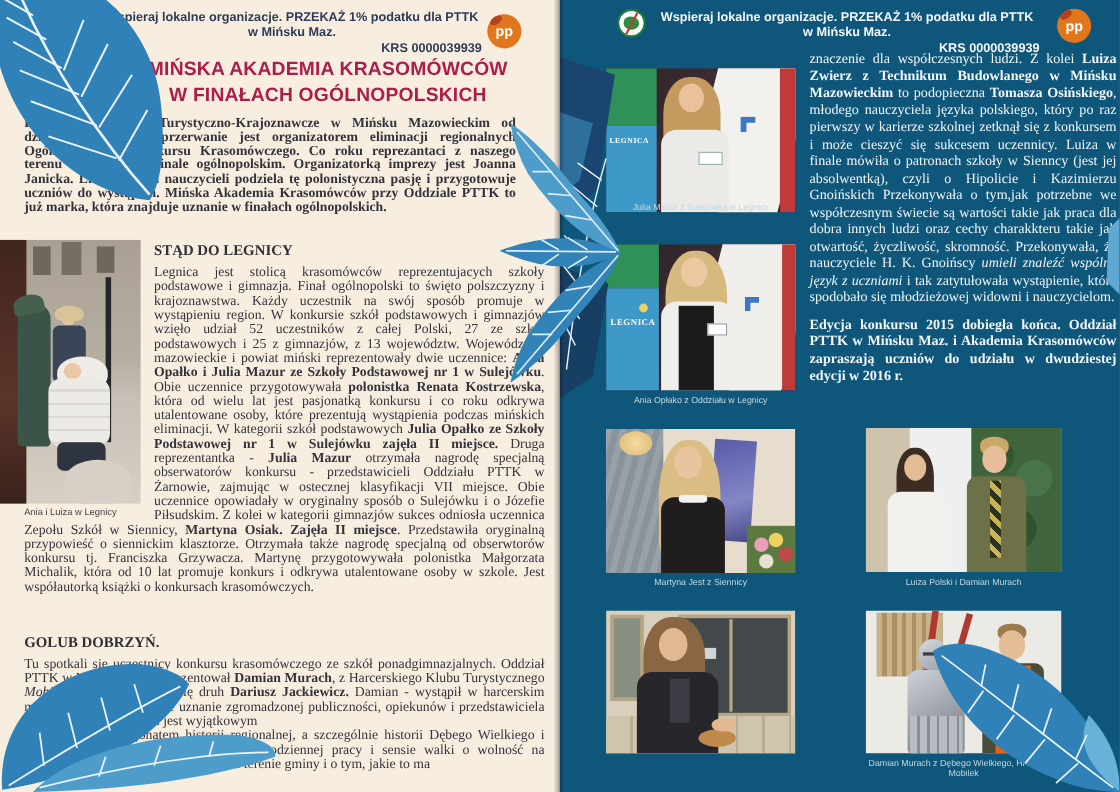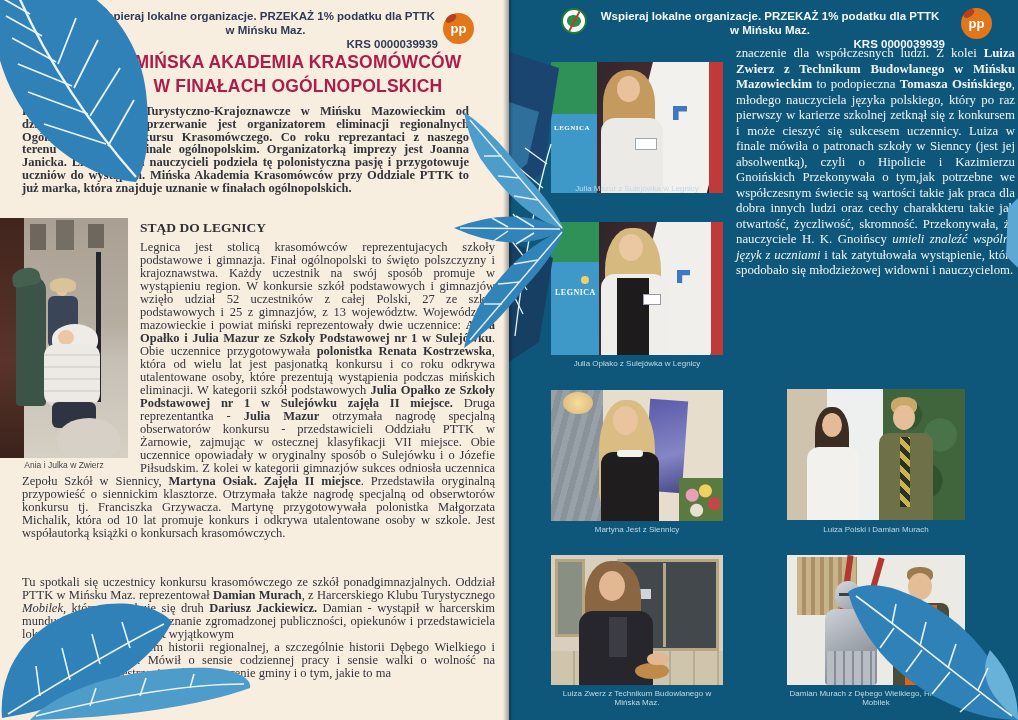--- a/index.html
+++ b/index.html
@@ -121,29 +121,30 @@
       <div style="left:12px;top:50px;width:28px;height:18px;background:#46604f;border-radius:50% 50% 20% 20%;transform:rotate(-12deg);"></div>
       <div style="left:56px;top:66px;width:12px;height:12px;border-radius:50%;background:#e7c6a2;"></div>
       <div style="left:50px;top:60px;width:26px;height:14px;border-radius:50% 50% 30% 30%;background:#d9c49a;"></div>
       <div style="left:48px;top:78px;width:30px;height:52px;background:#3a4558;border-radius:6px;"></div>
       <div style="left:52px;top:106px;width:46px;height:30px;border-radius:50% 50% 40% 40%;background:#efece7;"></div>
       <div style="left:58px;top:112px;width:16px;height:15px;border-radius:50%;background:#ecc7a4;"></div>
       <div style="left:44px;top:126px;width:56px;height:62px;background:repeating-linear-gradient(180deg,#eceae5 0 10px,#ddd9d2 10px 12px);border-radius:12px;"></div>
       <div style="left:52px;top:184px;width:44px;height:26px;background:#2e3442;border-radius:6px;"></div>
       <div style="left:58px;top:200px;width:62px;height:40px;background:#d6d0c6;border-radius:50% 50% 30% 30%;"></div>
     </div>
-    <div id="cap-left">Ania i Julka w Zwierz</div>
+    <div id="cap-left">Ania i Luiza w Legnicy</div>
 
     <div id="section1">
       <div class="spacer"></div>
       <div class="sec-head">STĄD DO LEGNICY</div>
       <p><span>Legnica jest stolicą krasomówców reprezentujacych szkoły podstawowe i gimnazja. Finał ogólnopolski to święto polszczyzny i krajoznawstwa. Każdy uczestnik na swój sposób promuje w wystąpieniu region. W konkursie szkół podstawowych i gimnazjów wzięło udział 52 uczestników z całej Polski, 27 ze szkół podstawowych i 25 z gimnazjów, z 13 województw. Województwo mazowieckie i powiat miński reprezentowały dwie uczennice: </span><span class="b">Anna Opałko i Julia Mazur ze Szkoły Podstawowej nr 1 w Sulejówku</span><span>. Obie uczennice przygotowywała </span><span class="b">polonistka Renata Kostrzewska</span><span>, która od wielu lat jest pasjonatką konkursu i co roku odkrywa utalentowane osoby, które prezentują wystąpienia podczas mińskich eliminacji. W kategorii szkół podstawowych </span><span class="b">Julia Opałko ze Szkoły Podstawowej nr 1 w Sulejówku zajęła II miejsce.</span><span> Druga reprezentantka - </span><span class="b">Julia Mazur</span><span> otrzymała nagrodę specjalną obserwatorów konkursu - przedstawicieli Oddziału PTTK w Żarnowie, zajmując w ostecznej klasyfikacji VII miejsce. Obie uczennice opowiadały w oryginalny sposób o Sulejówku i o Józefie Piłsudskim. Z kolei w kategorii gimnazjów sukces odniosła uczennica Zepołu Szkół w Siennicy, </span><span class="b">Martyna Osiak. Zajęła II miejsce</span><span>. Przedstawiła oryginalną przypowieść o siennickim klasztorze. Otrzymała także nagrodę specjalną od obserwtorów konkursu tj. Franciszka Grzywacza. Martynę przygotowywała polonistka Małgorzata Michalik, która od 10 lat promuje konkurs i odkrywa utalentowane osoby w szkole. Jest współautorką książki o konkursach krasomówczych.</span></p>
     </div>
 
     <div id="section2">
+      <div class="sec-head">GOLUB DOBRZYŃ.</div>
       <p><span>Tu spotkali się uczestnicy konkursu krasomówczego ze szkół ponadgimnazjalnych. Oddział PTTK w Mińsku Maz. reprezentował </span><span class="b">Damian Murach</span><span>, z Harcerskiego Klubu Turystycznego </span><span class="i">Mobilek</span><span>, którym opiekuje się druh </span><span class="b">Dariusz Jackiewicz.</span><span> Damian - wystąpił w harcerskim mundurze i zaskarbił sobie uznanie zgromadzonej publiczności, opiekunów i przedstawiciela lokalnego radia. Damian jest wyjątkowym</span></p>
       <p id="golub-p2"><span>pasjonatem historii regionalnej, a szczególnie historii Dębego Wielkiego i okolic. Mówił o sensie codziennej pracy i sensie walki o wolność  na przestrzeni wieków na terenie gminy i o tym, jakie to ma</span></p>
     </div>
   </div>
 
   <svg id="leaf-topleft" class="deco" width="175" height="220">
     <path d="M150,210 C90,205 20,150 8,60 C4,28 10,6 28,2 C80,-8 150,40 160,120 C165,165 160,195 150,210 Z" fill="#2f81b7"></path>
     <path d="M150,205 C110,160 60,90 30,18" stroke="#e9f3fa" stroke-width="2.4" fill="none"></path>
     <g stroke="#e9f3fa" stroke-width="1.8">
       <line x1="120" y1="172" x2="58" y2="152"></line>
@@ -275,21 +276,21 @@
       <div style="left:30px;top:54px;width:8px;height:8px;border-radius:50%;background:#f0d060;"></div>
       <div style="left:92px;top:-14px;width:84px;height:150px;background:#f0efec;transform:rotate(14deg);"></div>
       <div style="left:126px;top:48px;width:13px;height:13px;background:#3e78c0;clip-path:polygon(0 0,100% 0,100% 40%,40% 40%,40% 100%,0 100%);"></div>
       <div style="left:160px;top:0;width:12px;height:133px;background:#c03a3a;"></div>
       <div style="left:54px;top:6px;width:56px;height:92px;border-radius:45% 45% 25% 25%;background:#d6b97e;"></div>
       <div style="left:68px;top:12px;width:24px;height:27px;border-radius:50%;background:#ecc8a2;"></div>
       <div style="left:50px;top:52px;width:66px;height:81px;border-radius:14px 14px 0 0;background:#efeeea;"></div>
       <div style="left:66px;top:56px;width:32px;height:77px;background:#1d1b1c;"></div>
       <div style="left:92px;top:72px;width:18px;height:11px;background:#fff;border:1px solid #99a;box-sizing:border-box;"></div>
     </div>
-    <div id="cap2" class="cap">Julia Opłako z Sulejówka w Legnicy</div>
+    <div id="cap2" class="cap">Ania Opłako z Oddziału w Legnicy</div>
 
     <div id="ph3" class="ph">
       <div style="left:0;top:0;width:100%;height:100%;background:#e6ddcc;"></div>
       <div style="left:0;top:0;width:52px;height:131px;background:repeating-linear-gradient(105deg,#99a1a8 0 6px,#8a929a 6px 12px);"></div>
       <div style="left:12px;top:2px;width:30px;height:22px;border-radius:50%;background:radial-gradient(circle,#f6dc9e,#d9b878);"></div>
       <div style="left:96px;top:10px;width:38px;height:92px;background:linear-gradient(160deg,#5a5aa8,#8486c6 60%,#4a4a88);transform:rotate(4deg);"></div>
       <div style="left:128px;top:88px;width:44px;height:43px;background:radial-gradient(circle at 30% 40%,#e8a0b8 0 6px,transparent 7px),radial-gradient(circle at 60% 30%,#f0d060 0 6px,transparent 7px),radial-gradient(circle at 80% 60%,#c04848 0 6px,transparent 7px),radial-gradient(circle at 40% 75%,#e8e0d0 0 6px,transparent 7px),#5a7a40;"></div>
       <div style="left:48px;top:10px;width:56px;height:112px;border-radius:45% 45% 20% 20%;background:#d9bd83;"></div>
       <div style="left:62px;top:16px;width:25px;height:29px;border-radius:50%;background:#eac49e;"></div>
       <div style="left:50px;top:62px;width:58px;height:69px;border-radius:12px 12px 0 0;background:#1f1d1e;"></div>
@@ -318,36 +319,36 @@
       <div style="left:112px;top:8px;width:3px;height:84px;background:#b6a684;"></div>
       <div style="left:74px;top:34px;width:26px;height:10px;background:#cfd6da;"></div>
       <div style="left:0;top:96px;width:172px;height:34px;background:repeating-linear-gradient(90deg,#cfc5ad 0 22px,#b9ae94 22px 24px);"></div>
       <div style="left:34px;top:6px;width:56px;height:78px;border-radius:45% 45% 25% 25%;background:#8a6643;"></div>
       <div style="left:48px;top:16px;width:26px;height:30px;border-radius:50%;background:#e2b893;"></div>
       <div style="left:28px;top:56px;width:74px;height:74px;border-radius:14px 14px 0 0;background:#26262c;"></div>
       <div style="left:58px;top:62px;width:18px;height:40px;background:#3c3c44;"></div>
       <div style="left:84px;top:108px;width:34px;height:16px;border-radius:50%;background:#c08a4a;"></div>
       <div style="left:96px;top:98px;width:22px;height:12px;border-radius:45%;background:#e2b893;"></div>
     </div>
-    <div id="cap5" class="cap">Luiza Zwerz z Technikum Budowlanego w Mińska Maz.</div>
 
     <div id="ph6" class="ph">
       <div style="left:0;top:0;width:100%;height:100%;background:#eceae4;"></div>
       <div style="left:10px;top:2px;width:60px;height:58px;background:repeating-linear-gradient(90deg,#c9b489 0 5px,#ab9068 5px 9px);"></div>
       <div style="left:56px;top:0;width:6px;height:66px;background:#b03830;transform:rotate(8deg);"></div>
       <div style="left:84px;top:2px;width:6px;height:56px;background:#b03830;transform:rotate(16deg);"></div>
       <div style="left:48px;top:26px;width:26px;height:28px;border-radius:50% 50% 40% 40%;background:linear-gradient(150deg,#d6dade,#9aa0a8);"></div>
       <div style="left:52px;top:38px;width:18px;height:3px;background:#3c4046;"></div>
       <div style="left:38px;top:54px;width:52px;height:76px;border-radius:10px 10px 4px 4px;background:linear-gradient(150deg,#cdd2d8 0%,#8d939b 70%);"></div>
       <div style="left:40px;top:96px;width:48px;height:34px;background:repeating-linear-gradient(90deg,#b8bdc4 0 7px,#878d95 7px 9px);"></div>
       <div style="left:82px;top:50px;width:22px;height:10px;border-radius:45%;background:#f2f0ea;transform:rotate(-18deg);"></div>
       <div style="left:120px;top:12px;width:26px;height:16px;border-radius:45%;background:#9a7b4e;"></div>
       <div style="left:121px;top:18px;width:24px;height:27px;border-radius:50%;background:#e4bd97;"></div>
       <div style="left:106px;top:48px;width:56px;height:82px;border-radius:8px 8px 0 0;background:#4b4d3a;"></div>
       <div style="left:118px;top:50px;width:32px;height:80px;background:#e06418;"></div>
     </div>
     <div id="cap6" class="cap">Damian Murach z Dębego Wielkiego, HKT PTTK Mobilek</div>
 
     <div id="col-right">
       <p><span>znaczenie dla współczesnych ludzi. Z kolei </span><span class="b">Luiza Zwierz z Technikum Budowlanego w Mińsku Mazowieckim</span><span> to podopieczna </span><span class="b">Tomasza Osińskiego</span><span>, młodego nauczyciela języka polskiego, który po raz pierwszy w karierze szkolnej zetknął się z konkursem i może cieszyć się sukcesem uczennicy. Luiza w finale mówiła o patronach szkoły w Sienncy (jest jej absolwentką), czyli o Hipolicie i Kazimierzu Gnoińskich Przekonywała o tym,jak potrzebne we współczesnym świecie są wartości takie jak praca dla dobra innych ludzi oraz cechy charakkteru takie jak otwartość, życzliwość, skromność. Przekonywała, że nauczyciele H. K. Gnoińscy </span><span class="i">umieli znaleźć wspólny język z uczniami</span><span> i tak zatytułowała wystąpienie, które spodobało się młodzieżowej widowni i nauczycielom.</span></p>
+      <p><span class="b">Edycja konkursu 2015 dobiegła końca. Oddział PTTK w Mińsku Maz. i Akademia Krasomówców zapraszają uczniów do udziału w dwudziestej edycji w 2016 r.</span></p>
     </div>
   </div>
 </div>
 
 </body></html>

